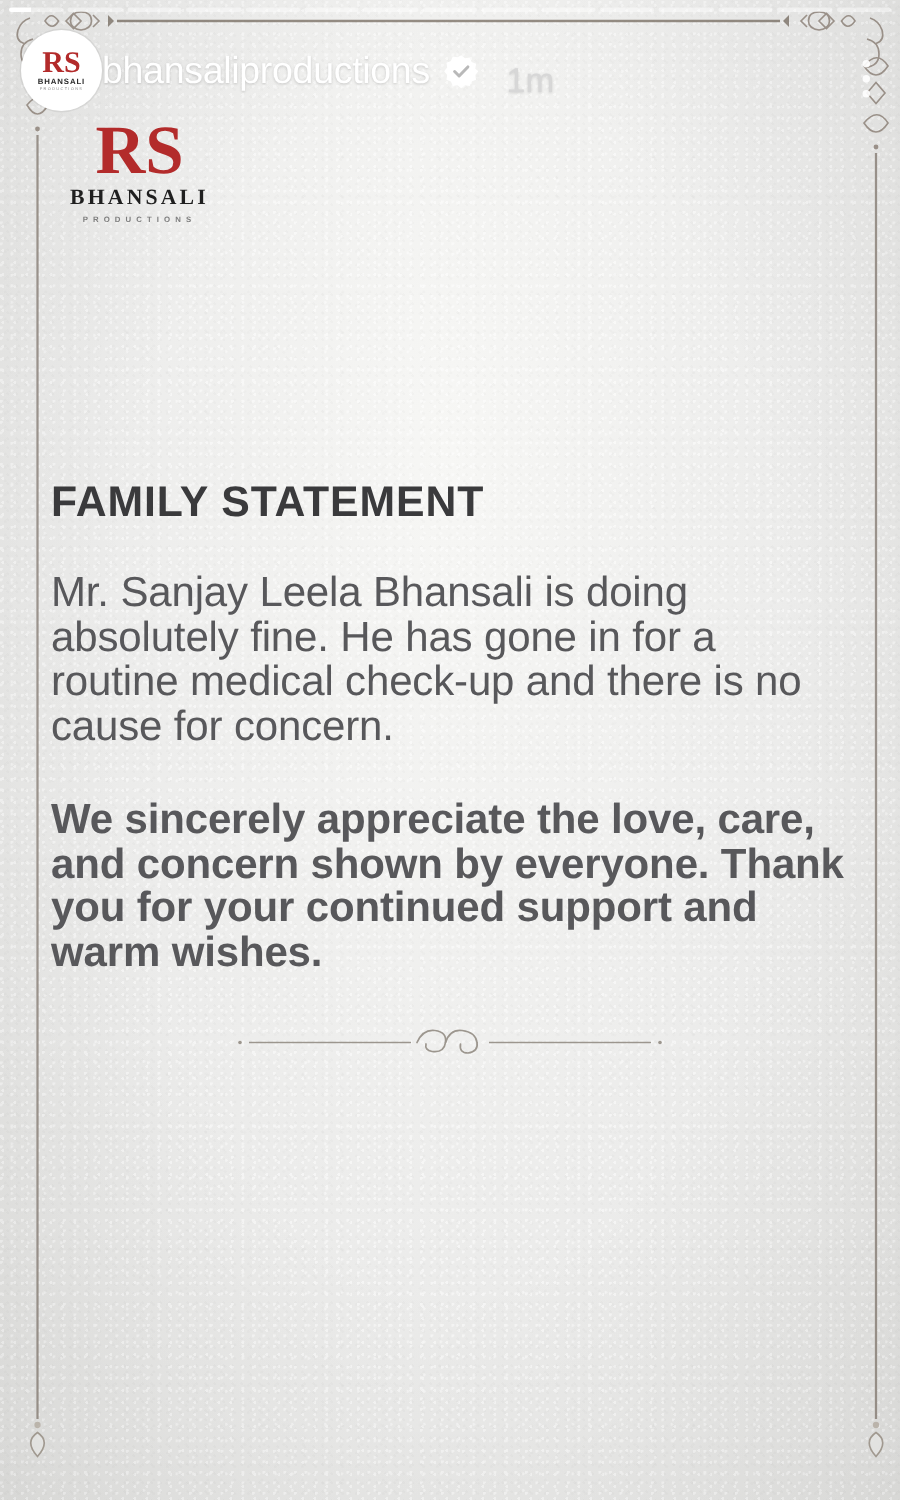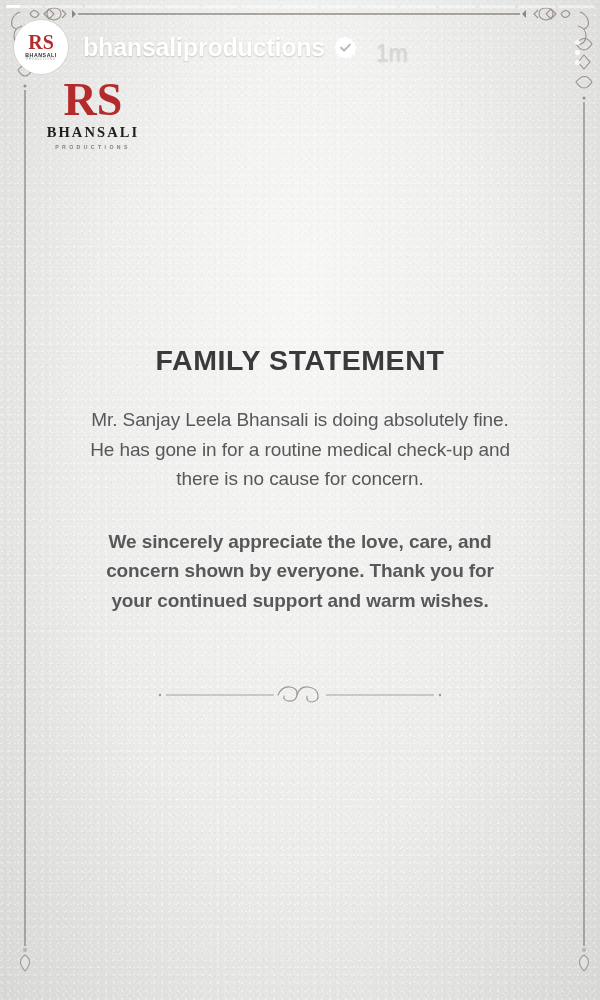--- a/index.html
+++ b/index.html
@@ -52,21 +52,21 @@
   #avatar{
     width:54px;height:54px;border-radius:50%;background:#fff;
     display:flex;align-items:center;justify-content:center;flex:0 0 auto;
     box-shadow:0 0 0 1px rgba(0,0,0,.06);overflow:hidden;
   }
   #avatar .mini{display:flex;flex-direction:column;align-items:center;line-height:1;}
   #avatar .mini .mono{font-size:20px;}
   #avatar .mini .nm{font-size:5.2px;letter-spacing:.6px;color:#2b2b2b;font-weight:700;margin-top:1px;}
   #avatar .mini .sb{font-size:2.6px;letter-spacing:.9px;color:#8a8a8a;margin-top:1px;}
   #username{
-    margin-left:15px;color:#ffffff;font-size:25px;font-weight:700;
+    color:#ffffff;font-size:25px;font-weight:400;
     letter-spacing:-.2px;text-shadow:0 1px 2px rgba(0,0,0,.18);
     white-space:nowrap;
     text-align:right;
   }
   #verified{margin-left:9px;display:inline-flex;align-items:center;}
   #timestamp{
     margin-left:19px;color:#d7d7d7;font-size:23px;font-weight:400;
     text-shadow:0 1px 2px rgba(0,0,0,.15);
     margin-top:12px;
   }
@@ -83,29 +83,29 @@
     font-family:"Liberation Serif",serif;font-size:14.5px;letter-spacing:2.1px;
     color:#1f1f1f;font-weight:700;margin-top:2px;
   }
   #brand .bsub{
     font-family:"Liberation Sans",sans-serif;font-size:5.2px;letter-spacing:3.4px;
     color:#7e7e7e;margin-top:3px;font-weight:600;
   }
 
   
   #statement{
-    position:absolute;left:0;right:0;top:344px;z-index:20;
-    text-align:center;padding:0 88px;
+    position:absolute;left:0;right:0;top:319px;z-index:20;
+    text-align:left;padding:0 34px;
   }
   #heading{
     font-size:28.5px;font-weight:700;color:#3a3a3c;letter-spacing:.6px;
     margin:0 0 28px 0;
   }
   .para{
-    font-size:19px;line-height:29.5px;color:#58585b;font-weight:400;
+    font-size:28px;line-height:29.5px;color:#58585b;font-weight:400;
     margin:0;letter-spacing:-.1px;
   }
   .para + .para{margin-top:33px;font-weight:bold;}
 
   
   #divider{position:absolute;left:0;right:0;top:678px;display:flex;justify-content:center;z-index:20;}
 </style>
 </head>
 <body>
 

